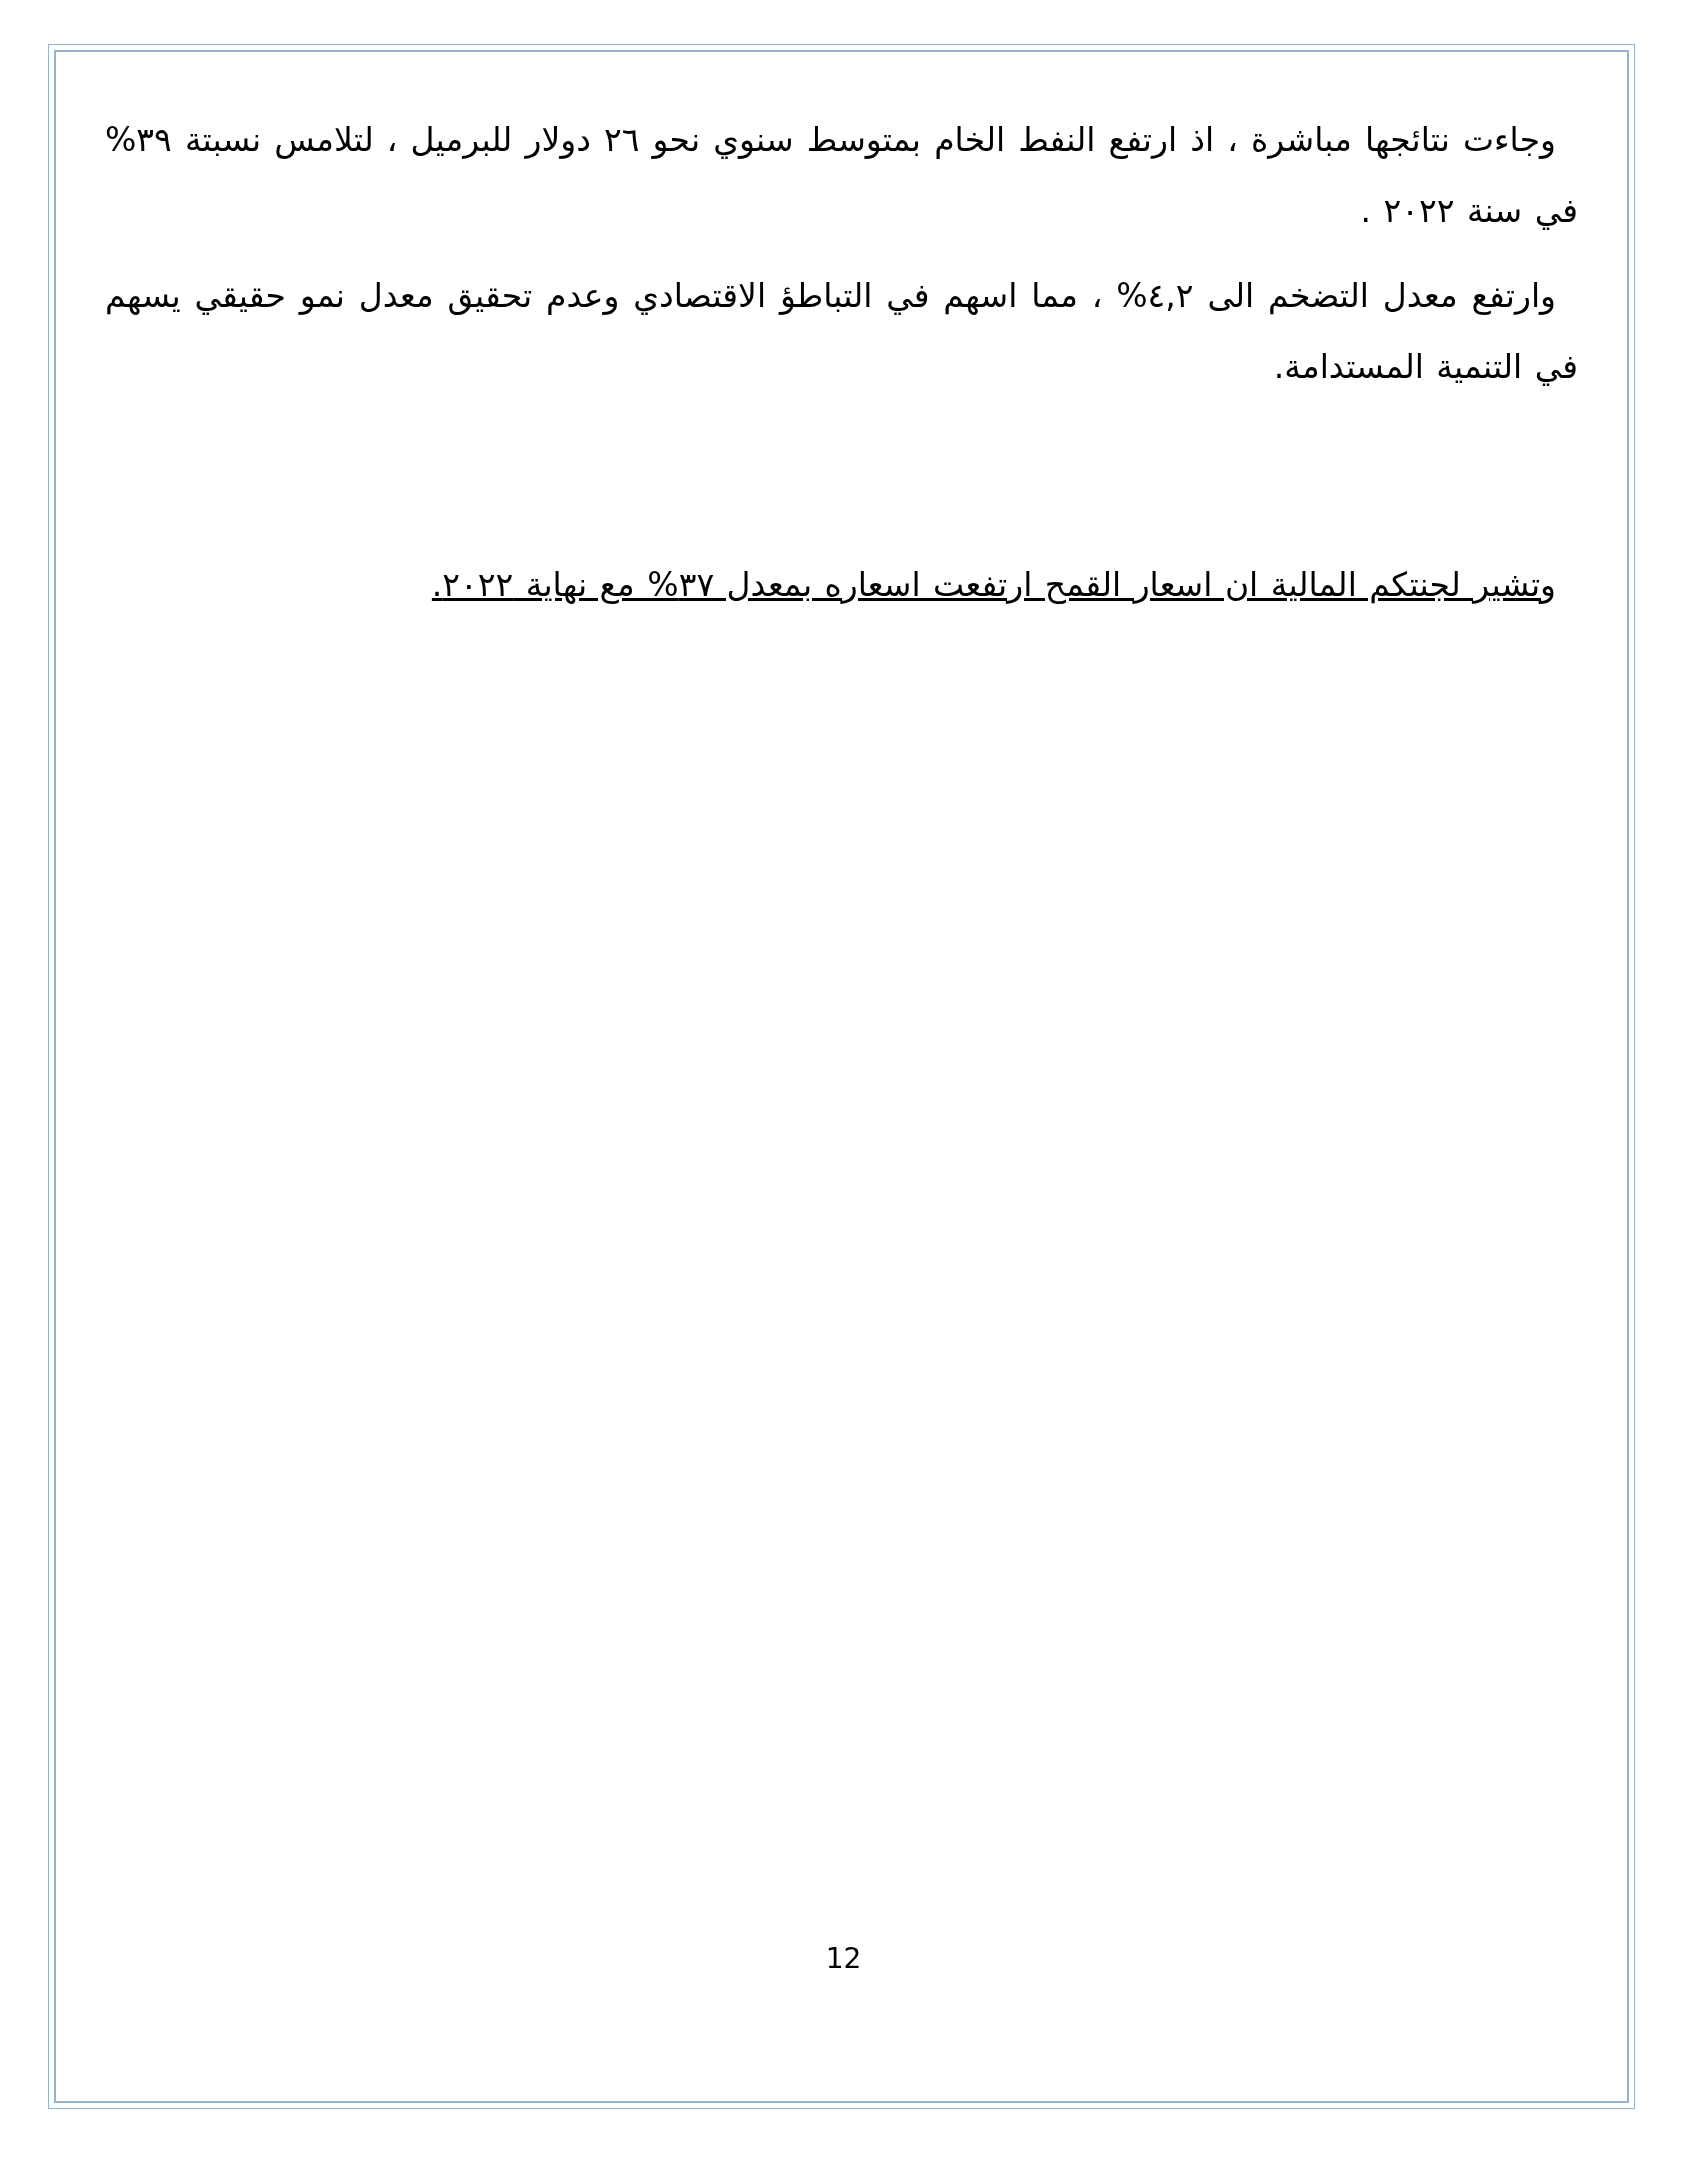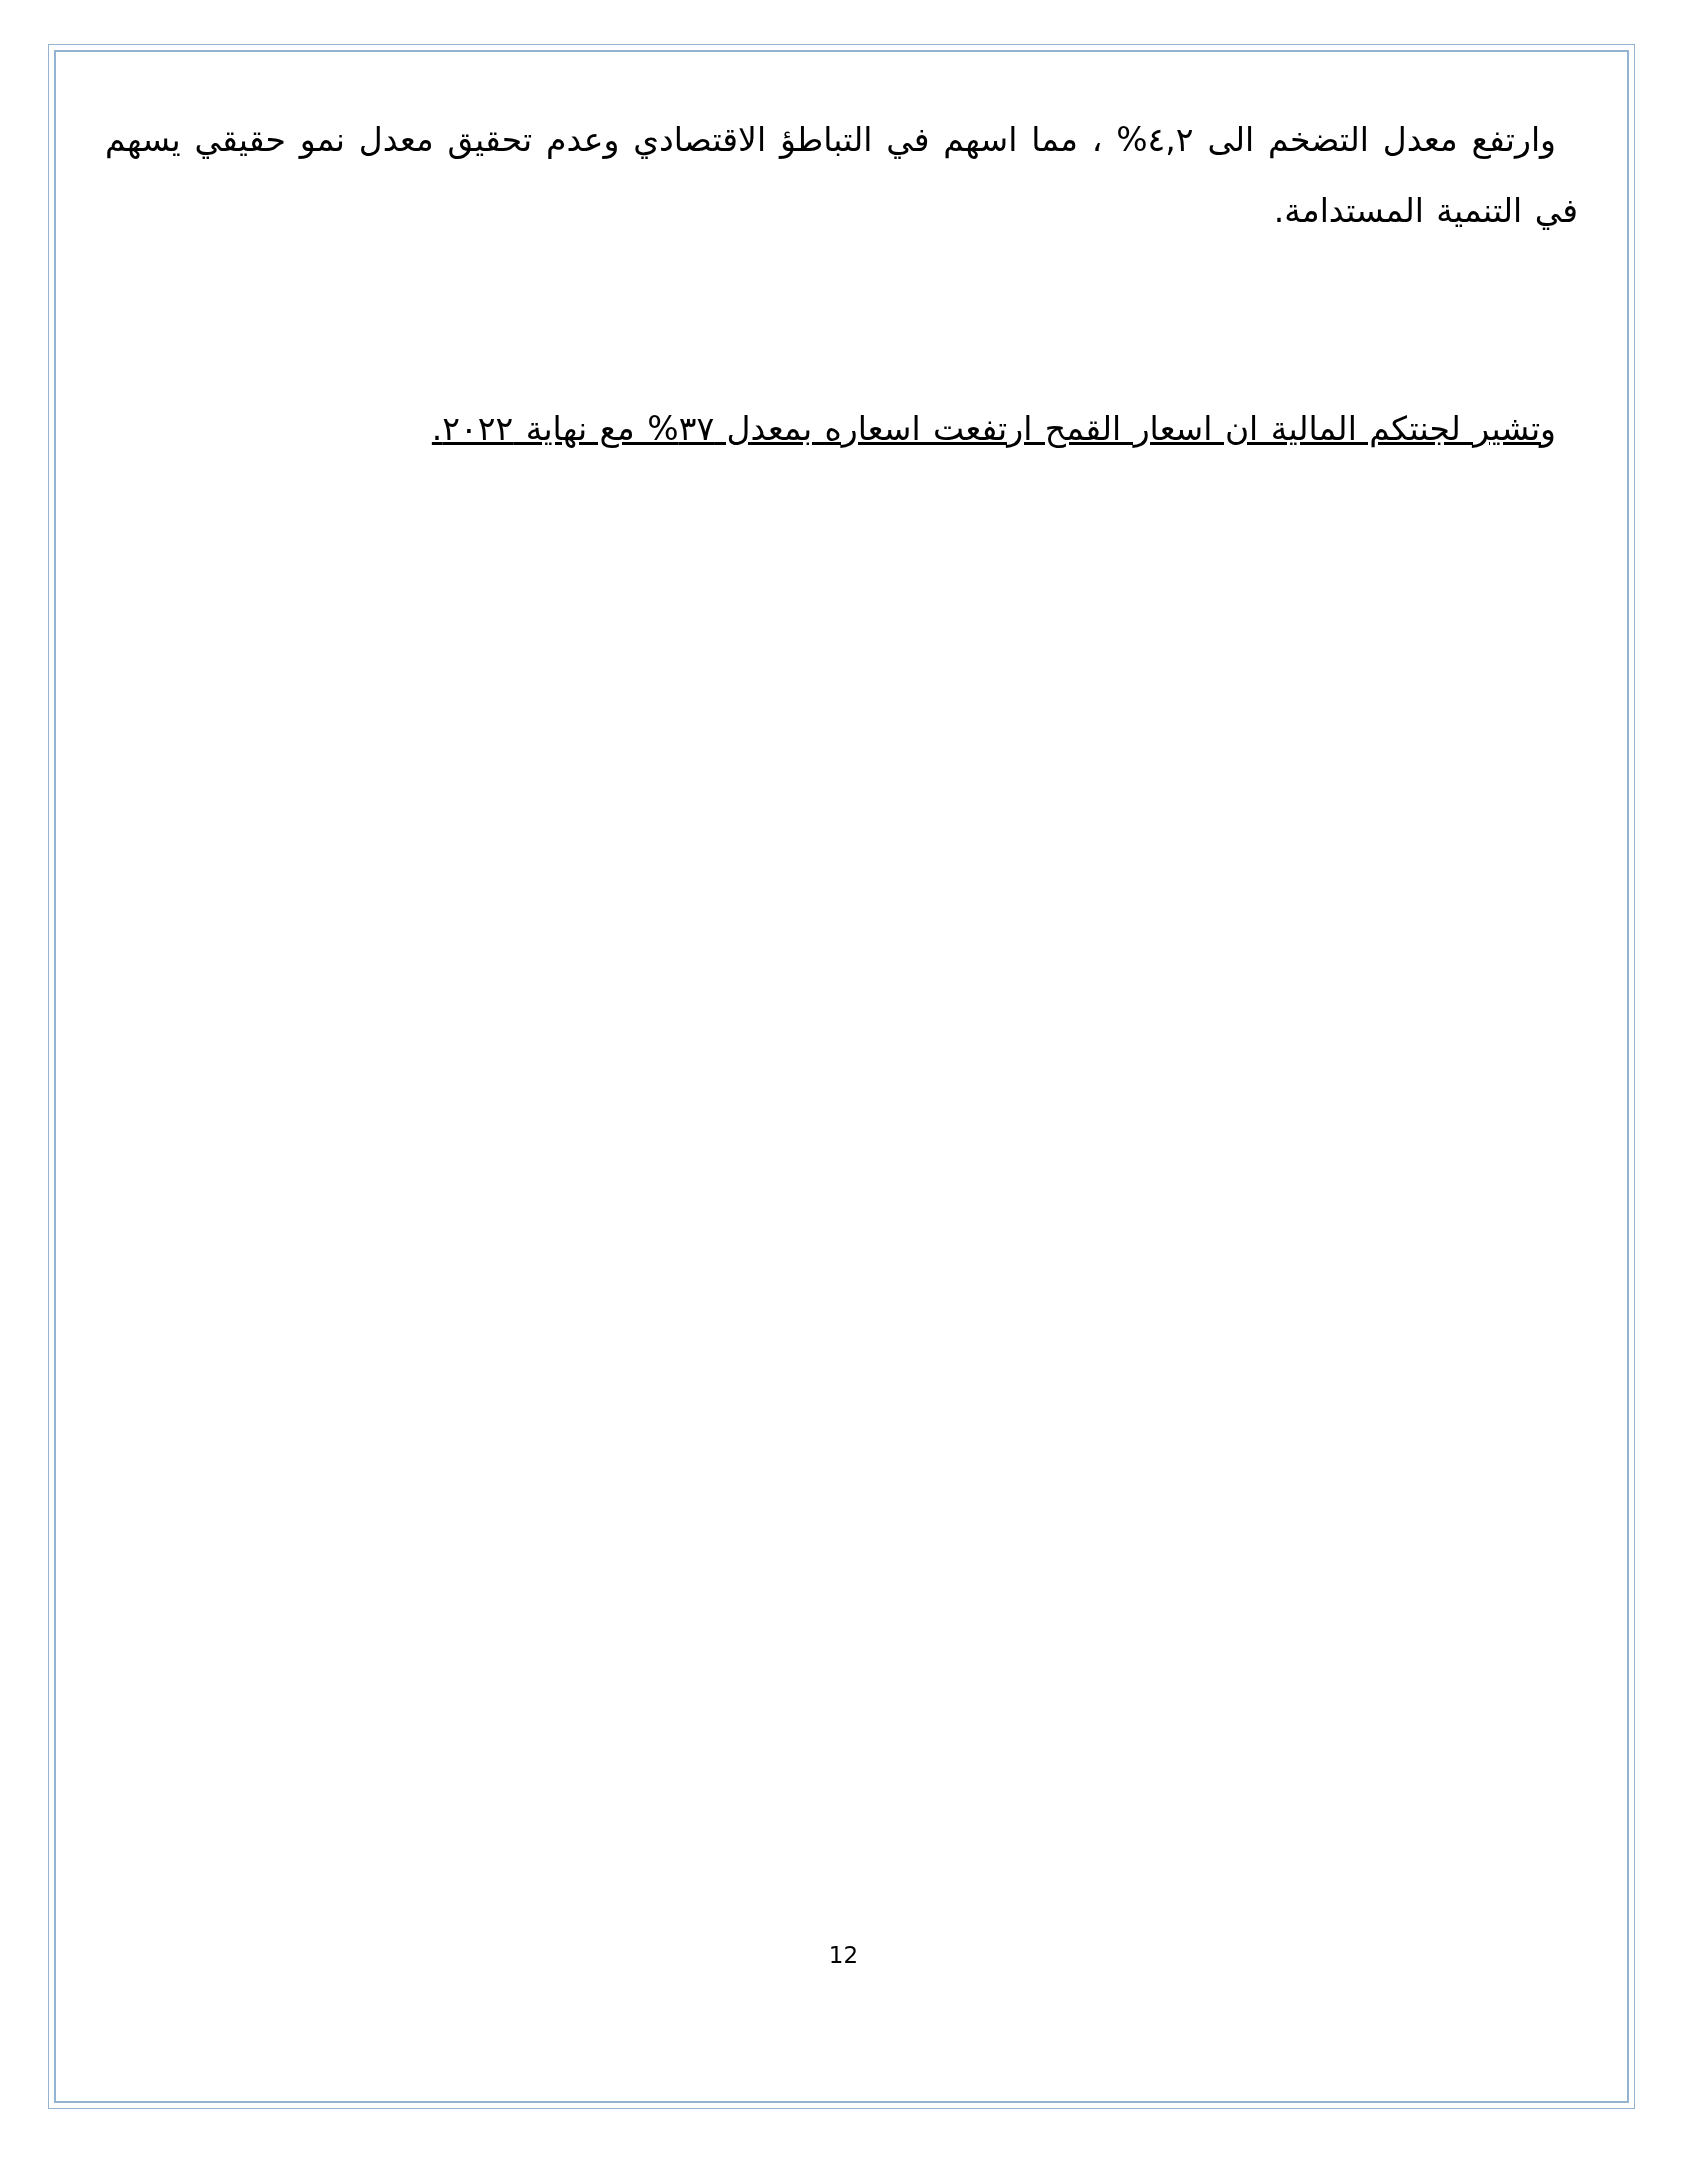--- a/index.html
+++ b/index.html
@@ -55,31 +55,32 @@
   p.para.after-gap {
     margin-top: 147px;
     text-decoration: underline;
   }
   .page-number {
     position: absolute;
     left: 4px;
     right: 0;
     top: 1942px;
     text-align: center;
-    font-size: 23px;
+    font-size: 28px;
     direction: ltr;
     color: #000000;
   }
 </style>
 </head>
 <body>
 
 <div class="page-border-outer">
   <div class="page-border-inner"></div>
 </div>
 
 <div class="content">
+  <p class="para">وجاءت نتائجها مباشرة ، اذ ارتفع النفط الخام بمتوسط سنوي نحو ٢٦ دولار للبرميل ، لتلامس نسبتة ٣٩% في سنة ٢٠٢٢ .</p>
   <p class="para">وارتفع معدل التضخم الى ٤,٢% ، مما اسهم في التباطؤ الاقتصادي  وعدم تحقيق معدل نمو حقيقي يسهم في التنمية المستدامة.</p>
   <p class="para after-gap">وتشير لجنتكم المالية ان اسعار القمح ارتفعت اسعاره بمعدل ٣٧% مع نهاية ٢٠٢٢.</p>
 </div>
 
 <div class="page-number">12</div>
 
 
 </body></html>

